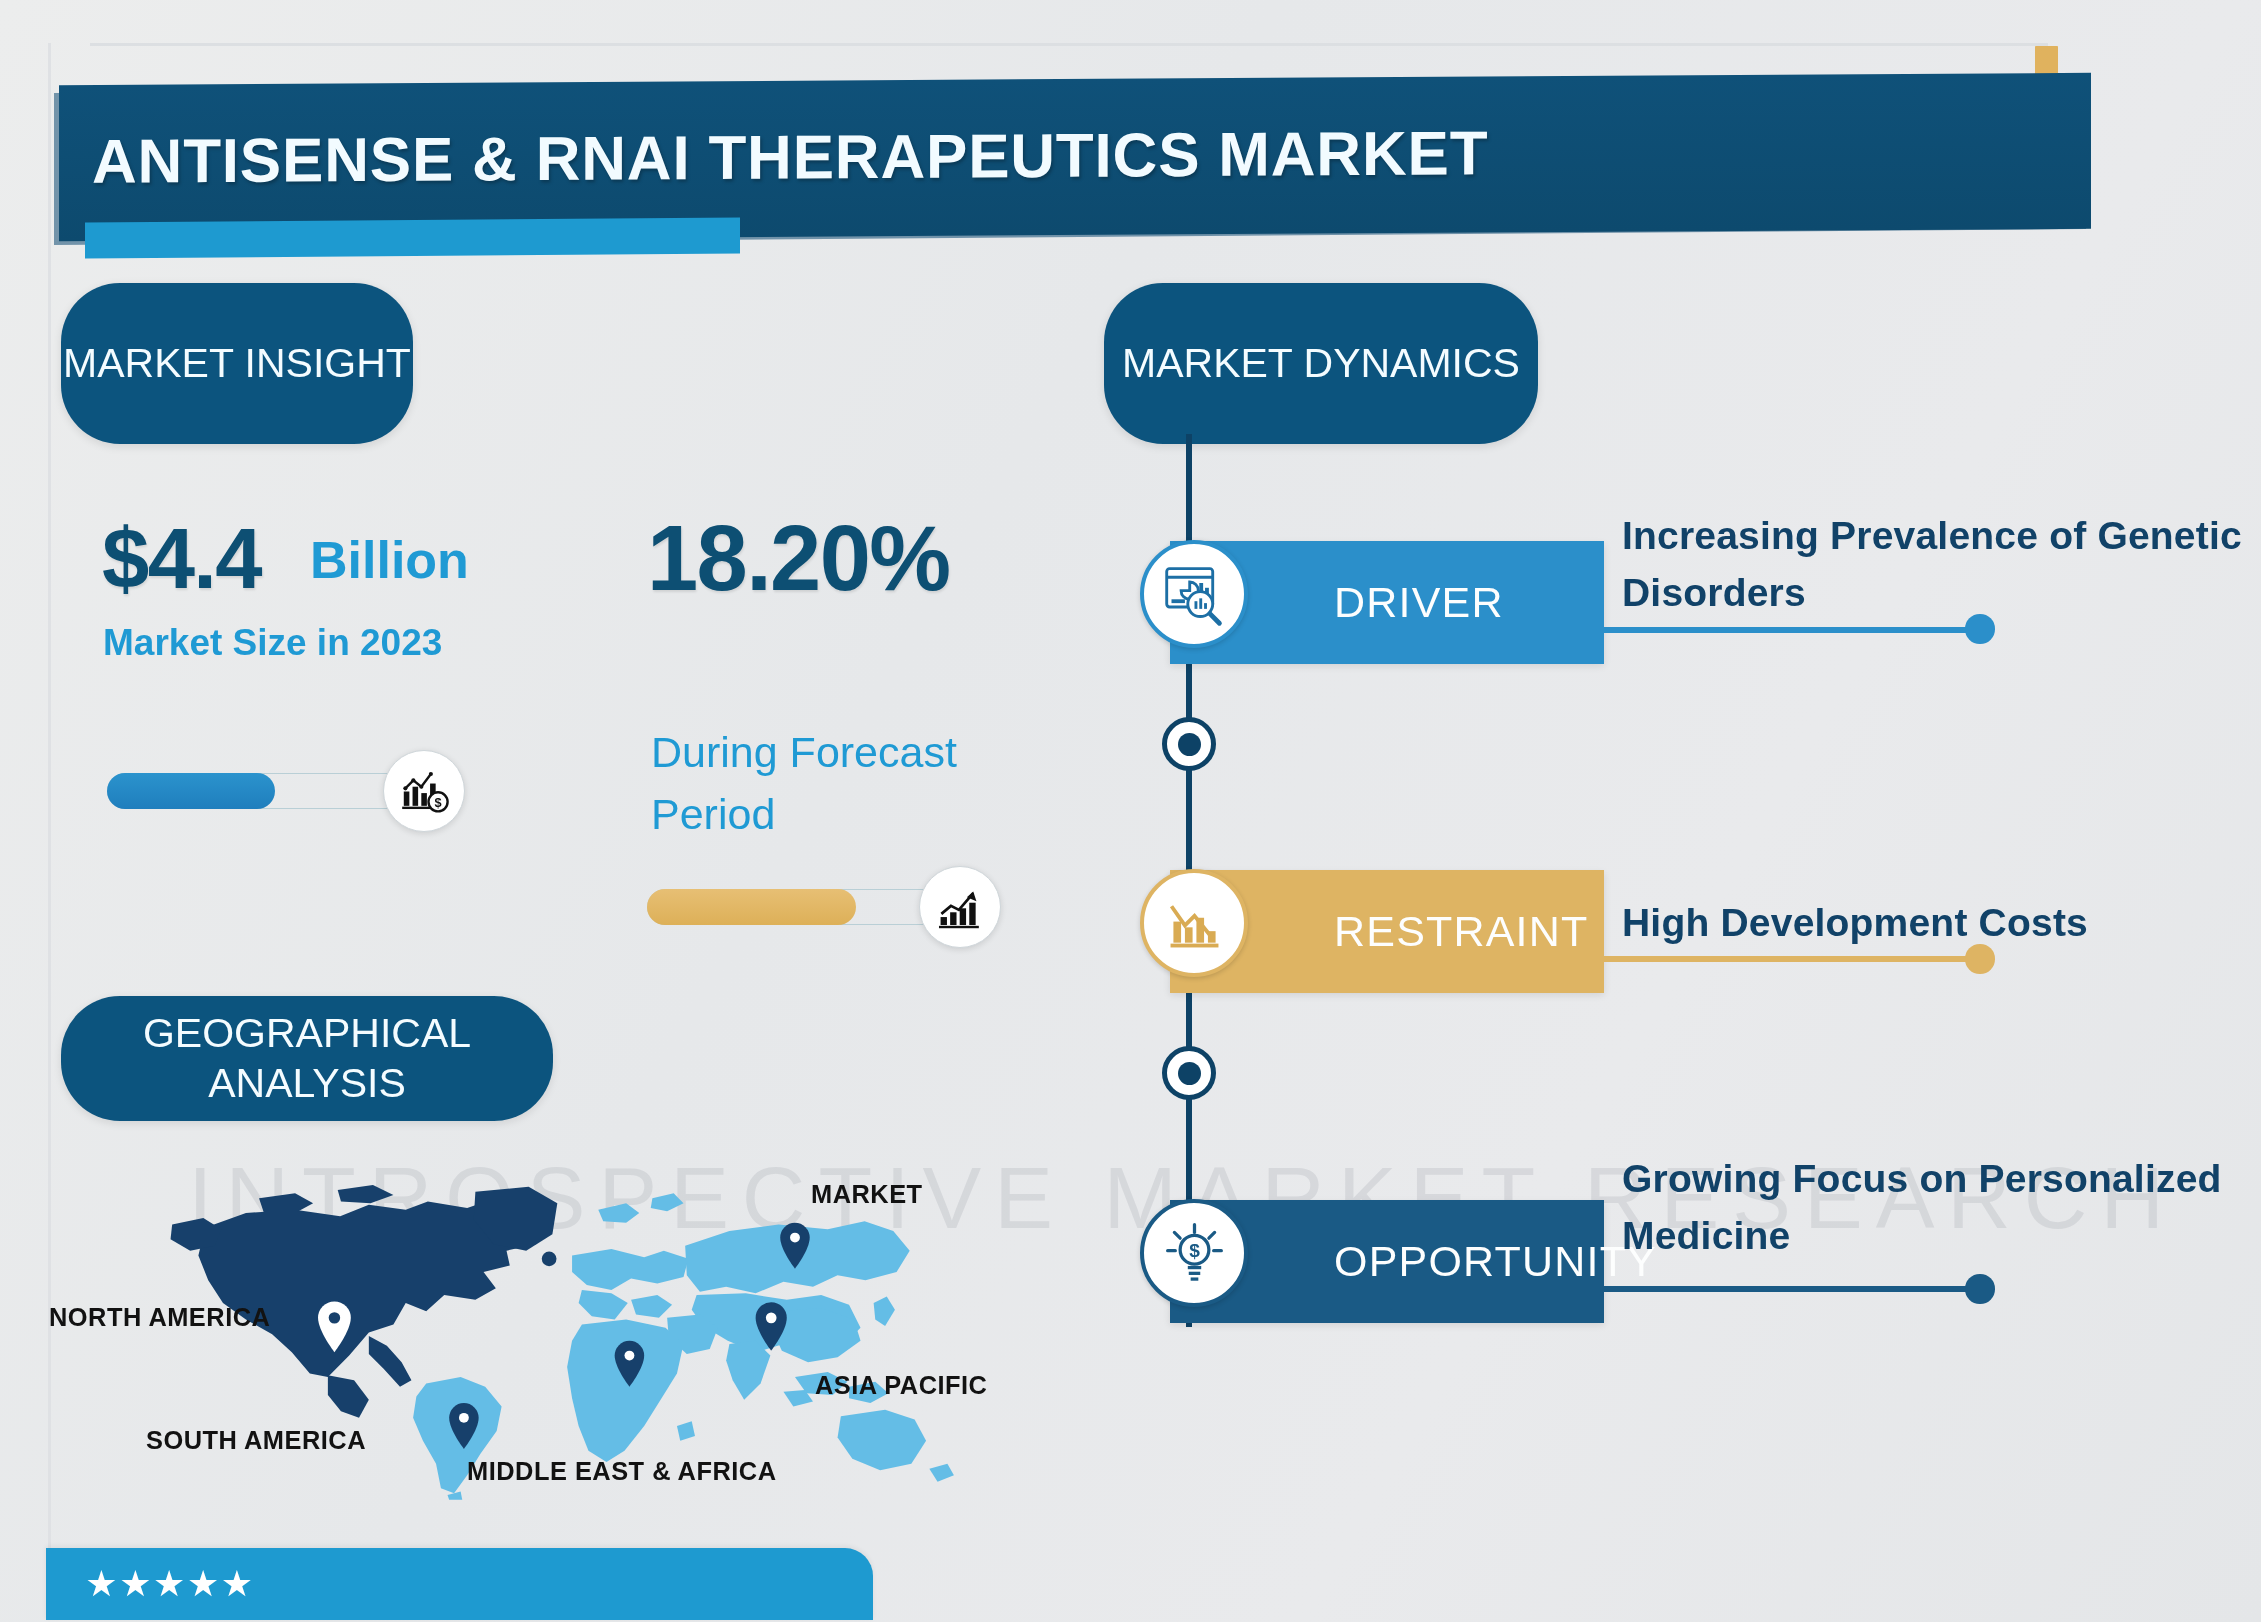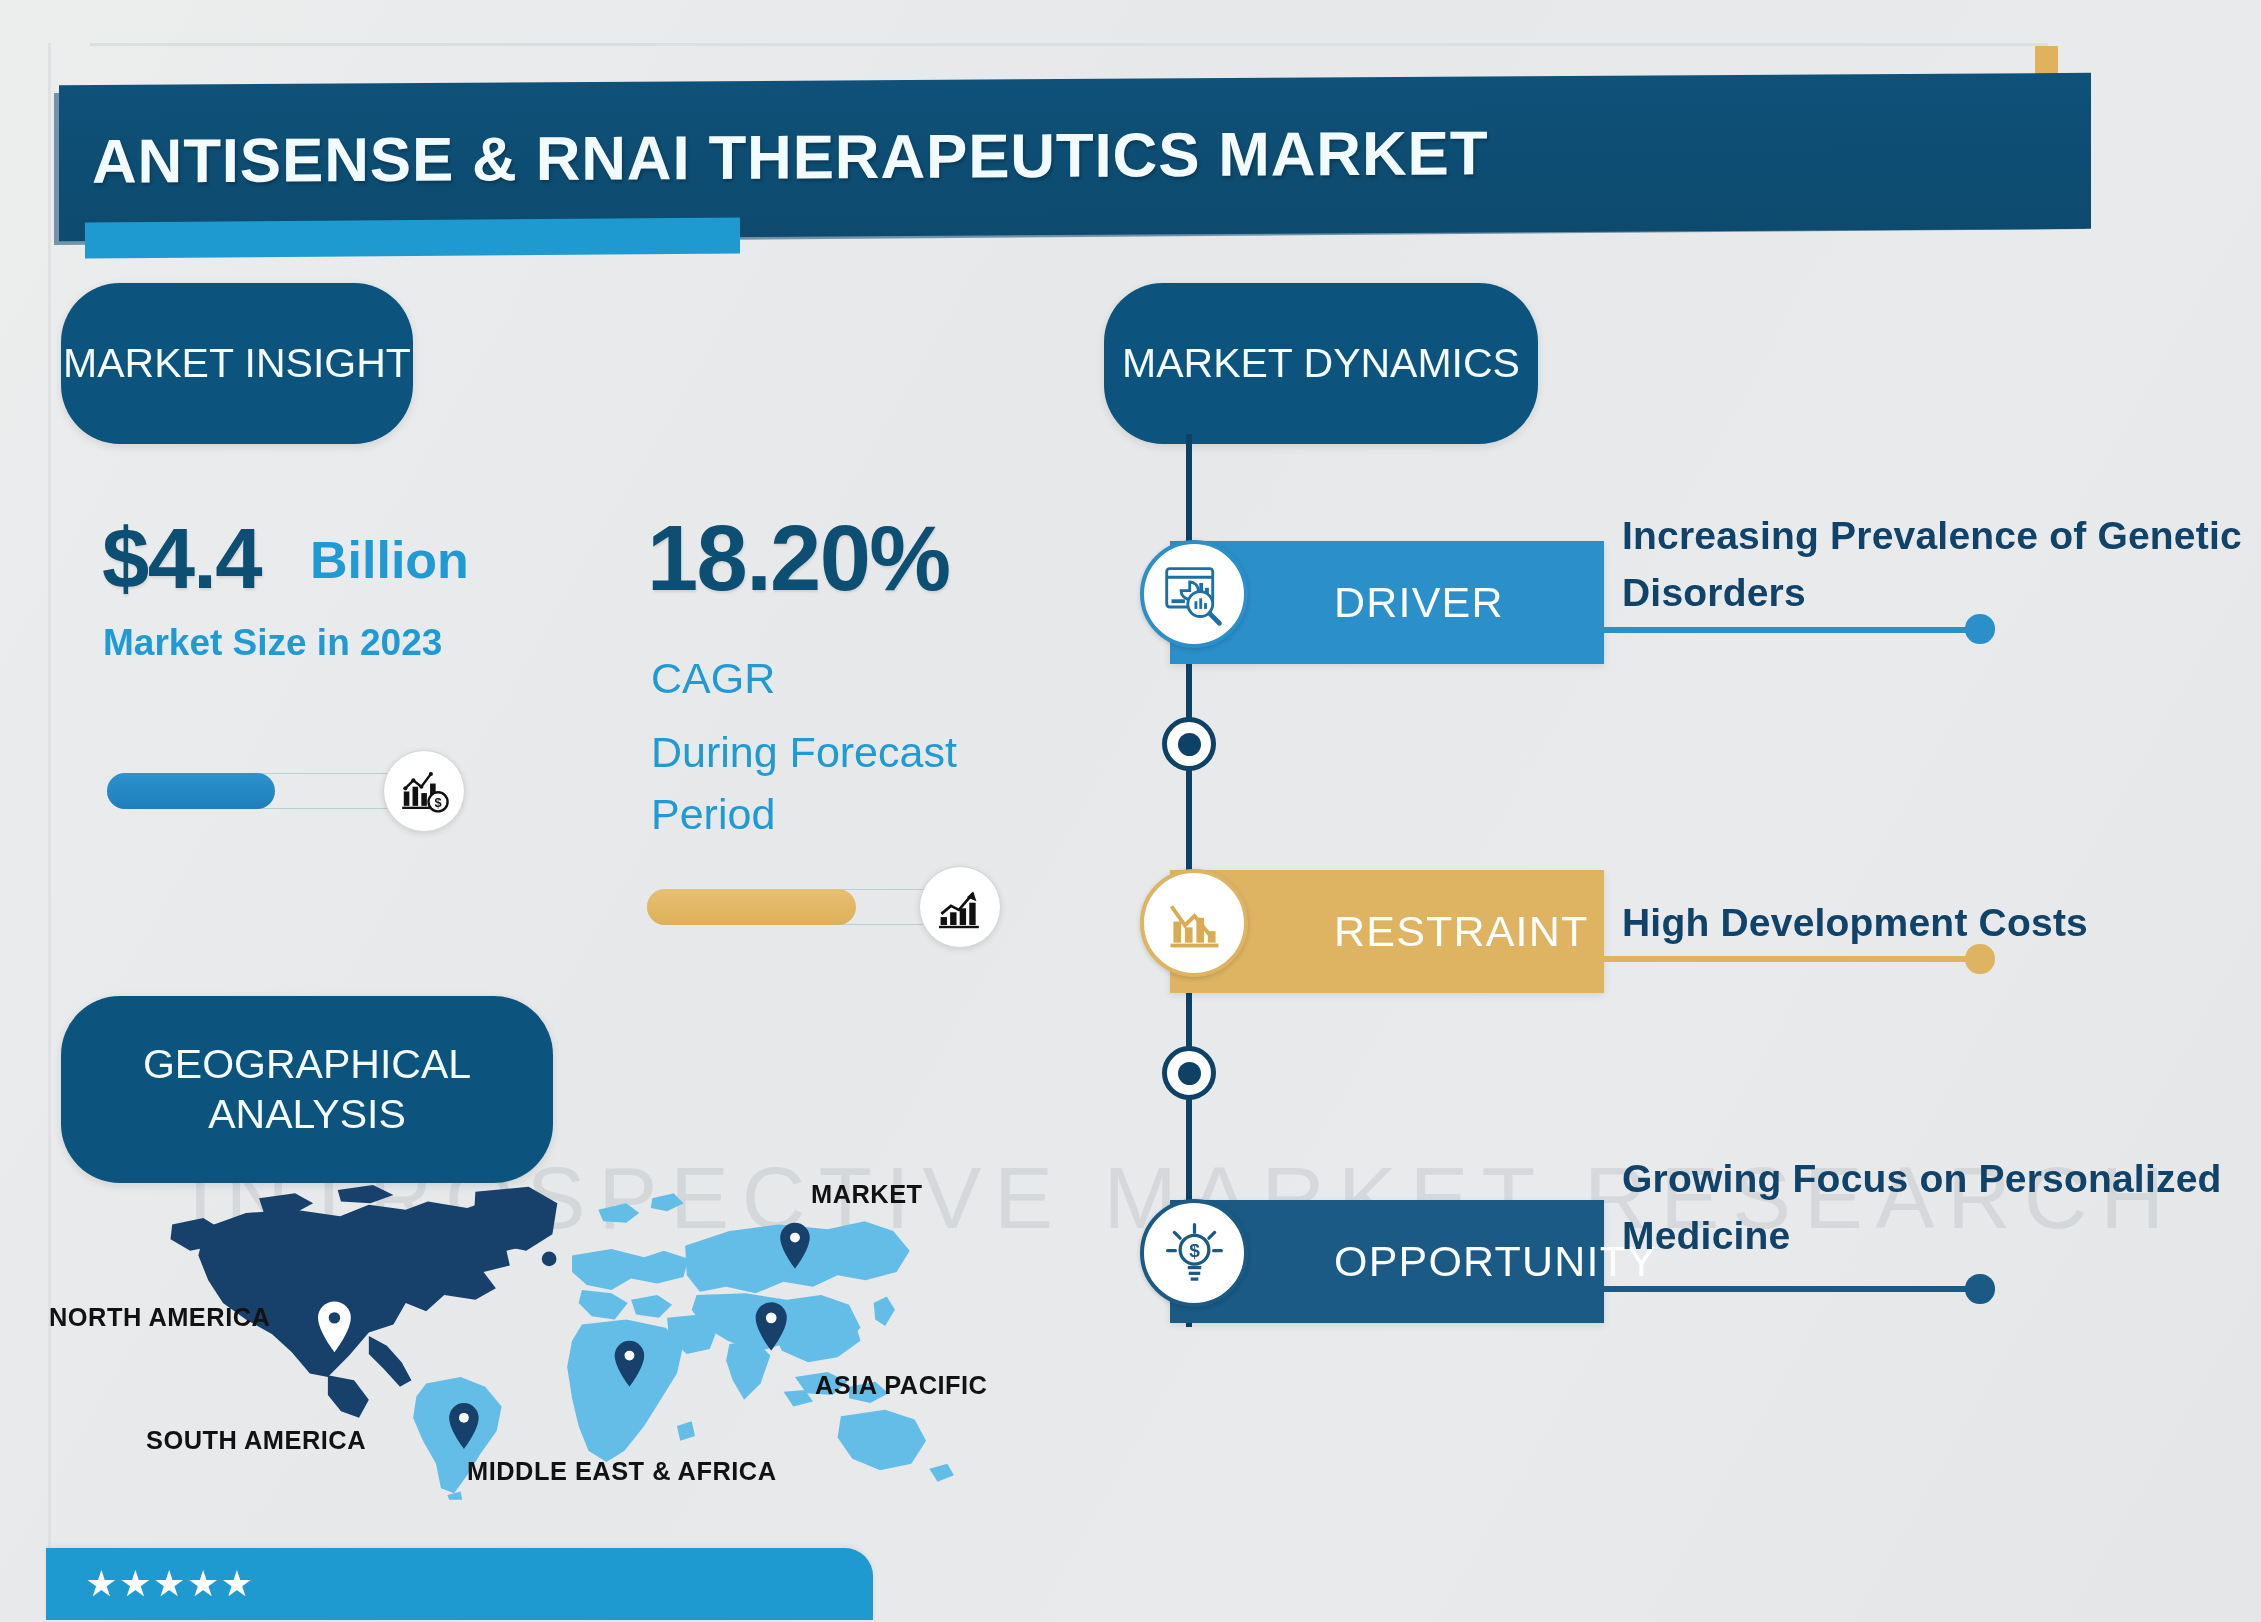--- a/index.html
+++ b/index.html
@@ -78,21 +78,21 @@
     background: #0c547e;
     color: #f4fcff;
     border-radius: 59px;
     font-size: 41px; font-weight: 400;
     display: flex; align-items: center; justify-content: center;
     text-align: center; line-height: 1.20;
     box-shadow: 0 2.5px 8.2px rgba(0,0,0,.10);
   }
   #pill-market-insight { left: 61px; top: 283px; width: 352px; height: 161px; }
   #pill-market-dynamics { left: 1104px; top: 283px; width: 434px; height: 161px; }
-  #pill-geo { left: 61px; top: 996px; width: 492px; height: 187px; }
+  #pill-geo { left: 61px; top: 996px; width: 492px; height: 125px; }
 
   
   .stat-value {
     position: absolute; font-weight: 700; color: #0d4f73;
     letter-spacing: -1.6px; line-height: 1;
     text-shadow: 0.8px 1.6px 2.5px rgba(0,0,0,.10);
   }
   #stat1-value { left: 102px; top: 516px; font-size: 85px; }
   #stat1-unit {
     position: absolute; left: 310px; top: 534px; font-size: 52px;
@@ -251,21 +251,20 @@
       <rect x="17" y="26" width="7" height="24" fill="#111"></rect>
       <rect x="28" y="34" width="7" height="16" fill="#111"></rect>
       <rect x="39" y="22" width="7" height="28" fill="#111"></rect>
       <rect x="4" y="51" width="46" height="3" fill="#111"></rect>
       <circle cx="49" cy="45" r="12" fill="#fff" stroke="#111" stroke-width="3"></circle>
       <text x="49" y="51" font-size="16" font-weight="bold" text-anchor="middle" fill="#111" font-family="Liberation Sans, sans-serif">$</text>
     </svg>
   </div>
 
   <div class="stat-value" id="stat2-value">18.20%</div>
-  <div id="stat2-label">CAGR</div>
   <div id="stat2-label2">During Forecast Period</div>
 
   <div class="bar-track" id="bar2-track"></div>
   <div class="bar-fill" id="bar2-fill"></div>
   <div class="bar-knob" id="knob2">
     <svg width="51" height="51" viewBox="0 0 64 64" aria-hidden="true">
       <polyline points="8,40 20,30 30,35 48,14" fill="none" stroke="#111" stroke-width="3.4"></polyline>
       <polygon points="48,12 52,24 40,19" fill="#111"></polygon>
       <rect x="7" y="44" width="8" height="10" fill="#111"></rect>
       <rect x="19" y="38" width="8" height="16" fill="#111"></rect>

